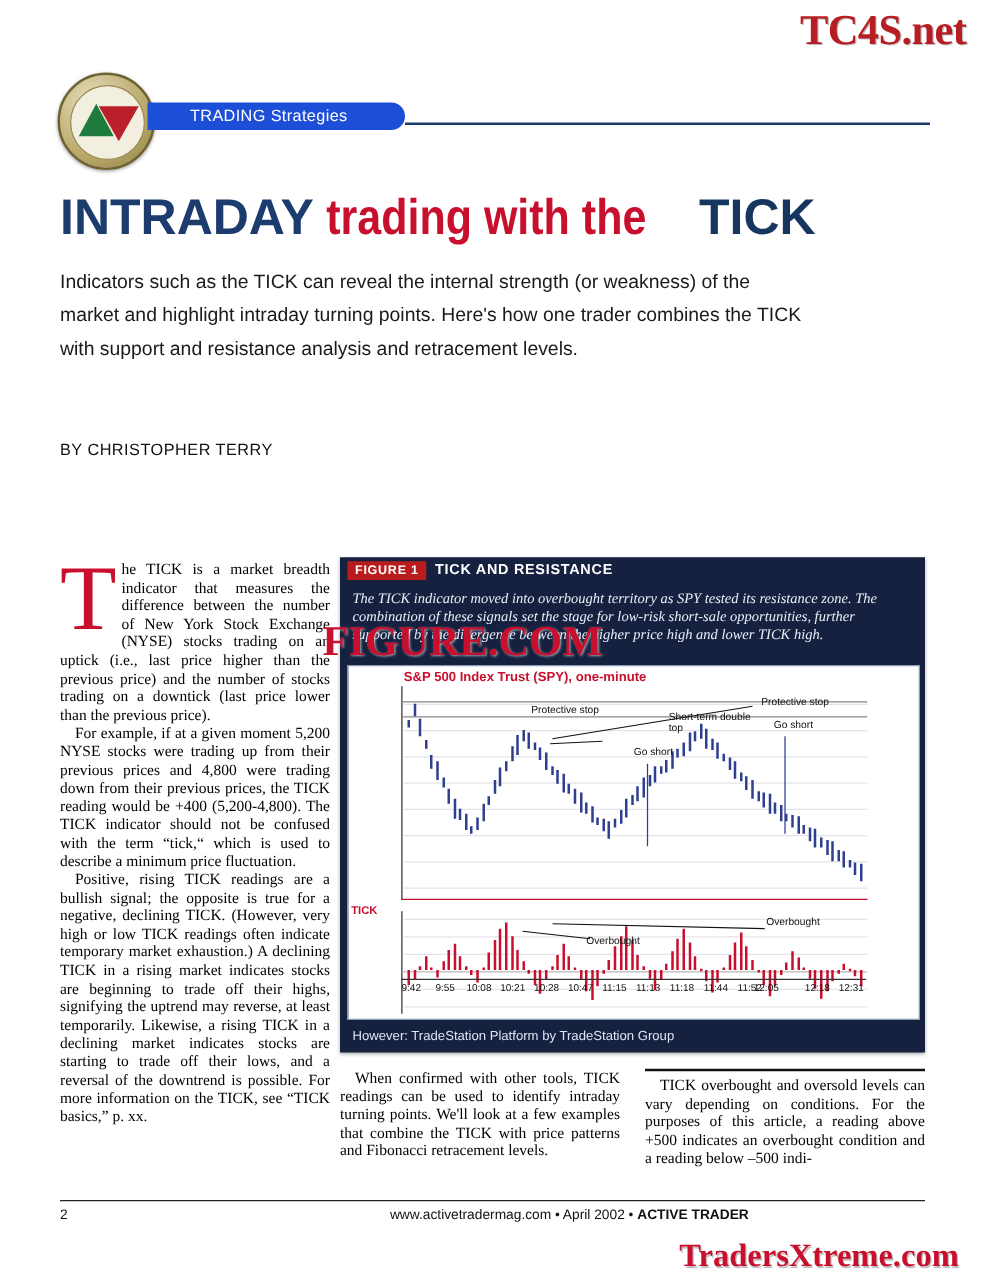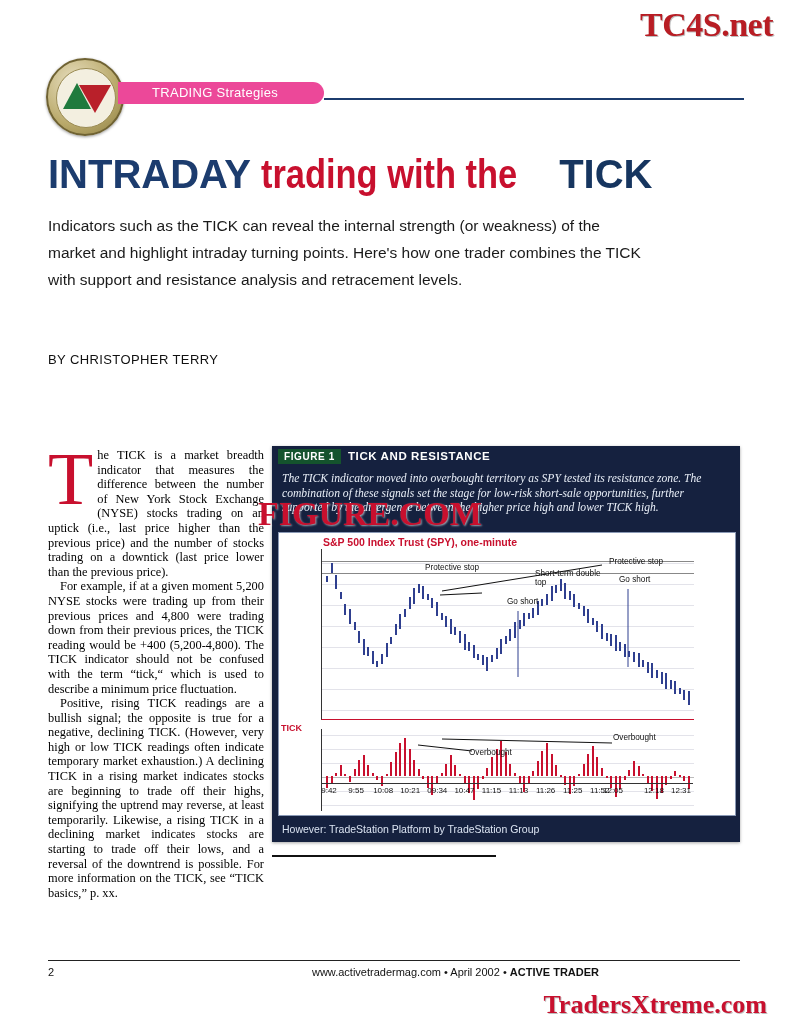--- a/index.html
+++ b/index.html
@@ -91,21 +91,21 @@
     border-left: 16px solid transparent;
     border-right: 16px solid transparent;
     border-top: 28px solid #b9202a;
   }
   .header-bar {
     position: absolute;
     left: 118px;
     top: 82px;
     height: 22px;
     width: 206px;
-    background: #ec4899;
+    background: #1d4ed8;
     border-radius: 0 11px 11px 0;
   }
   .header-bar span {
     position: absolute;
     left: 34px;
     top: 3px;
     color: #ffffff;
     font-size: 13px;
     letter-spacing: 0.3px;
   }
@@ -219,21 +219,21 @@
   .fig-head {
     position: absolute;
     left: 0; top: 0;
     width: 100%;
     height: 20px;
     background: #15213f;
   }
   .fig-tag {
     position: absolute;
     left: 6px; top: 3px;
-    background: #14532d;
+    background: #b91c1c;
     color: #fff;
     font-size: 10px;
     font-weight: bold;
     letter-spacing: 0.6px;
     padding: 2px 6px;
   }
   .fig-title {
     position: absolute;
     left: 76px; top: 4px;
     color: #ffffff;
@@ -631,26 +631,26 @@
         <line x1="96" y1="16" x2="150" y2="22" stroke="#111" stroke-width="1"></line>
       </svg>
     </div>
 
     <div class="x-axis"></div>
     <div class="x-ticks" id="x-ticks">
         <span style="left: 8px;">9:42</span>
         <span style="left: 35.1px;">9:55</span>
         <span style="left: 62.2px;">10:08</span>
         <span style="left: 89.2px;">10:21</span>
-        <span style="left: 116.3px;">09:34</span>
+        <span style="left: 116.3px;">10:28</span>
         <span style="left: 143.4px;">10:47</span>
         <span style="left: 170.5px;">11:15</span>
         <span style="left: 197.5px;">11:13</span>
-        <span style="left: 224.6px;">11:26</span>
-        <span style="left: 251.7px;">11:25</span>
+        <span style="left: 224.6px;">11:18</span>
+        <span style="left: 251.7px;">11:44</span>
         <span style="left: 278.8px;">11:52</span>
         <span style="left: 292px;">12:05</span>
         <span style="left: 332.9px;">12:18</span>
         <span style="left: 360px;">12:31</span>
       </div>
 
     <div class="ann" style="left:146px;top:30px;">Protective stop</div>
     <div class="ann" style="left:330px;top:24px;">Protective stop</div>
     <div class="ann" style="left:256px;top:36px;width:70px;white-space:normal;line-height:9px;">Short-term double top</div>
     <div class="ann" style="left:228px;top:64px;">Go short</div>
@@ -659,21 +659,25 @@
     <div class="ann" style="left:334px;top:200px;">Overbought</div>
   </div>
 
   <div class="fig-source">However: TradeStation Platform by TradeStation Group</div>
 </div>
 
 <div class="wm-mid">FIGURE.COM</div>
 
 <div class="bottom-cols">
   <div class="bcol">
+    <p>When confirmed with other tools, TICK readings can be used to identify intraday turning points. We'll look at a few examples that combine the TICK with price patterns and Fibonacci retracement levels.</p>
+  </div>
+  <div class="bcol">
     <div class="rule"></div>
+    <p>TICK overbought and oversold levels can vary depending on conditions. For the purposes of this article, a reading above +500 indicates an overbought condition and a reading below –500 indi-</p>
   </div>
 </div>
 
 <div class="footer-rule"></div>
 <div class="pg-num">2</div>
 <div class="footer-txt">
   <span>www.activetradermag.com  •  April 2002  •  </span><b>ACTIVE TRADER</b>
 </div>
 <div class="wm-bot">TradersXtreme.com</div>
 

